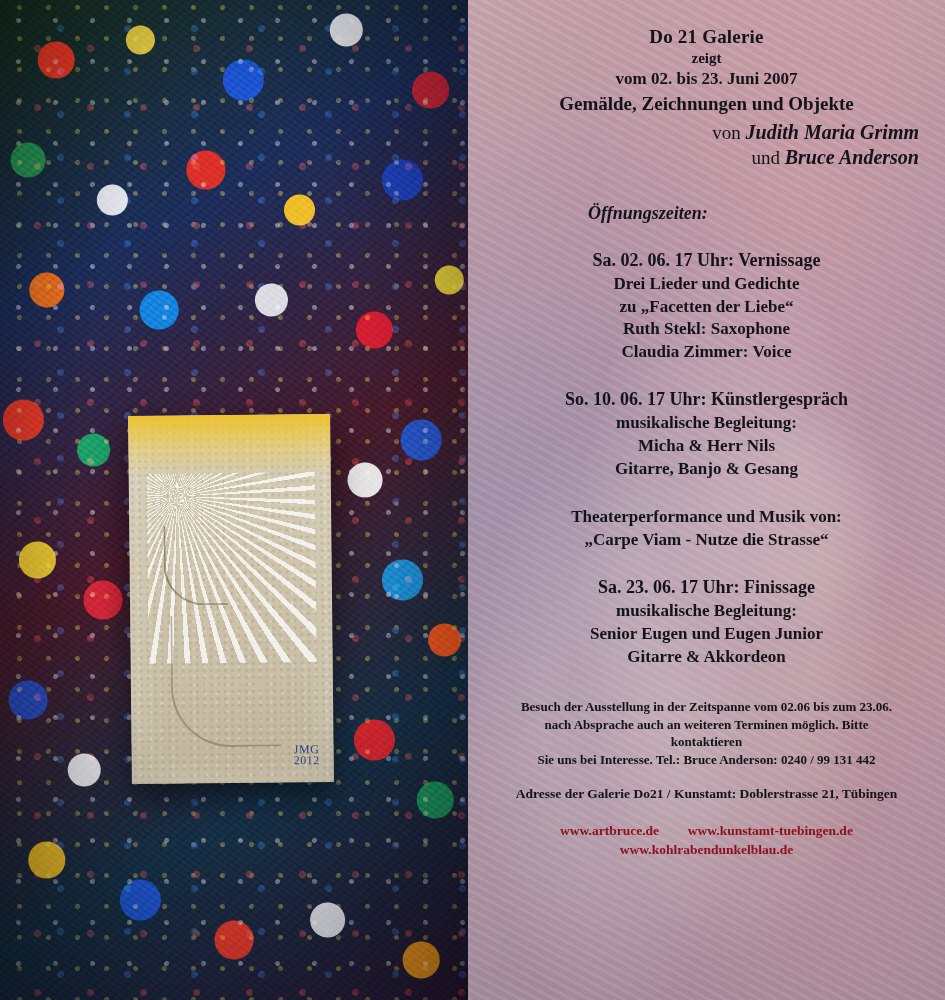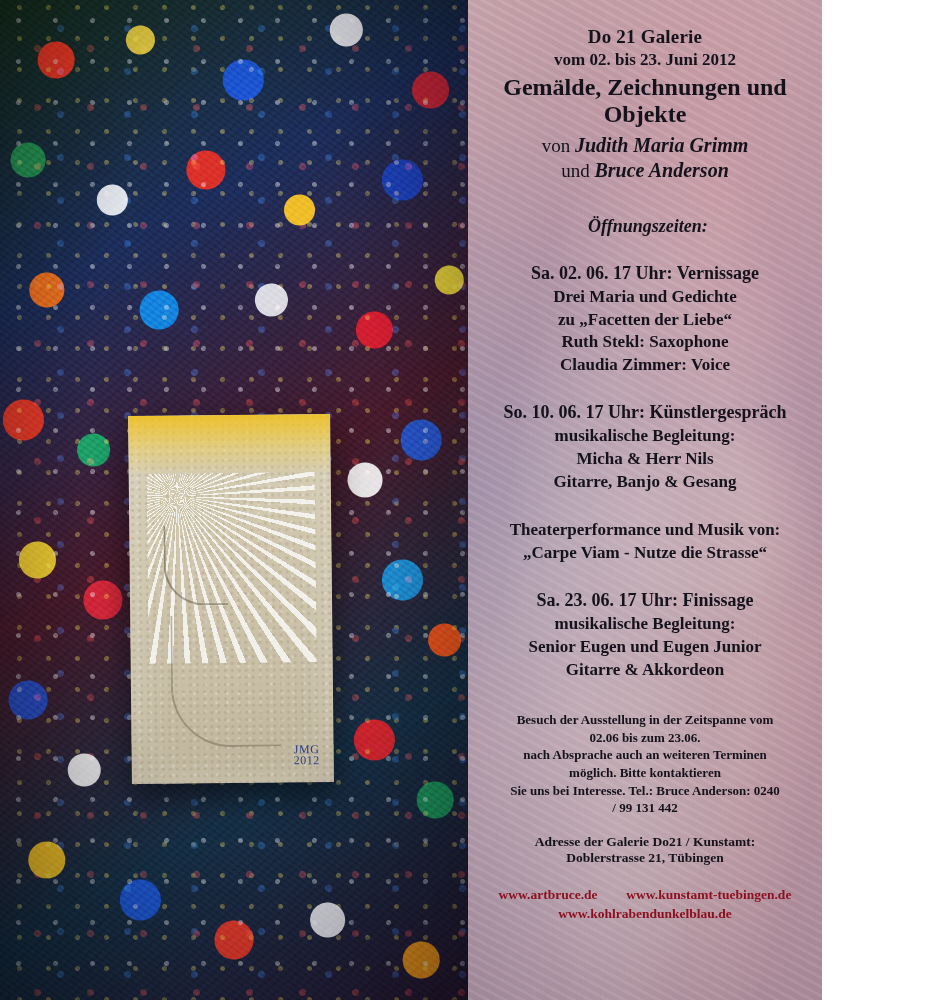--- a/index.html
+++ b/index.html
@@ -7,21 +7,21 @@
     padding: 0;
     background: #ffffff;
   }
   body {
     width: 945px;
     height: 1000px;
     font-family: "Liberation Serif", serif;
   }
   .poster {
     position: relative;
-    width: 822px;
+    width: 945px;
     height: 1000px;
     display: flex;
     overflow: hidden;
   }
 
   
   .art-panel {
     position: relative;
     width: 468px;
     height: 1000px;
@@ -212,26 +212,27 @@
     font-size: 15px;
     margin: 0 0 2px 0;
   }
   .t-dates {
     font-weight: bold;
     font-size: 17px;
     margin: 0 0 4px 0;
   }
   .t-works {
     font-weight: bold;
-    font-size: 24px;
+    font-size: 19px;
     margin: 0 0 6px 0;
   }
   .t-artist-line {
     font-size: 19px;
     margin: 0 0 2px 0;
+    text-align: right;
   }
   .t-artist-line .artist {
     font-weight: bold;
     font-style: italic;
     font-size: 20px;
   }
   .t-opening-label {
     font-weight: bold;
     font-size: 18px;
     margin: 34px 0 0 0;
@@ -299,35 +300,36 @@
     <div class="art-vignette"></div>
   </div>
 
   <div class="text-panel">
     <div class="text-panel-ghost"></div>
 
     <div class="text-content">
 
       <div class="header-block">
         <div class="t-title">Do 21 Galerie</div>
-        <div class="t-dates">vom 02. bis 23. Juni 2012</div>
+        <div class="t-zeigt">zeigt</div>
+        <div class="t-dates">vom 02. bis 23. Juni 2007</div>
         <div class="t-works">Gemälde, Zeichnungen und Objekte</div>
         <div class="t-artist-line">
           <span>von </span><span class="artist">Judith Maria Grimm</span>
         </div>
         <div class="t-artist-line">
           <span>und </span><span class="artist">Bruce Anderson</span>
         </div>
       </div>
 
       <div class="t-opening-label">Öffnungszeiten:</div>
 
       <div class="event">
         <div class="ev-title">Sa. 02. 06. 17 Uhr: Vernissage</div>
-        <div class="ev-line">Drei Maria und Gedichte</div>
+        <div class="ev-line">Drei Lieder und Gedichte</div>
         <div class="ev-line">zu „Facetten der Liebe“</div>
         <div class="ev-line">Ruth Stekl: Saxophone</div>
         <div class="ev-line">Claudia Zimmer:  Voice</div>
       </div>
 
       <div class="event">
         <div class="ev-title">So. 10. 06. 17 Uhr: Künstlergespräch</div>
         <div class="ev-line">musikalische Begleitung:</div>
         <div class="ev-line">Micha &amp; Herr Nils</div>
         <div class="ev-line">Gitarre, Banjo  &amp; Gesang</div>

